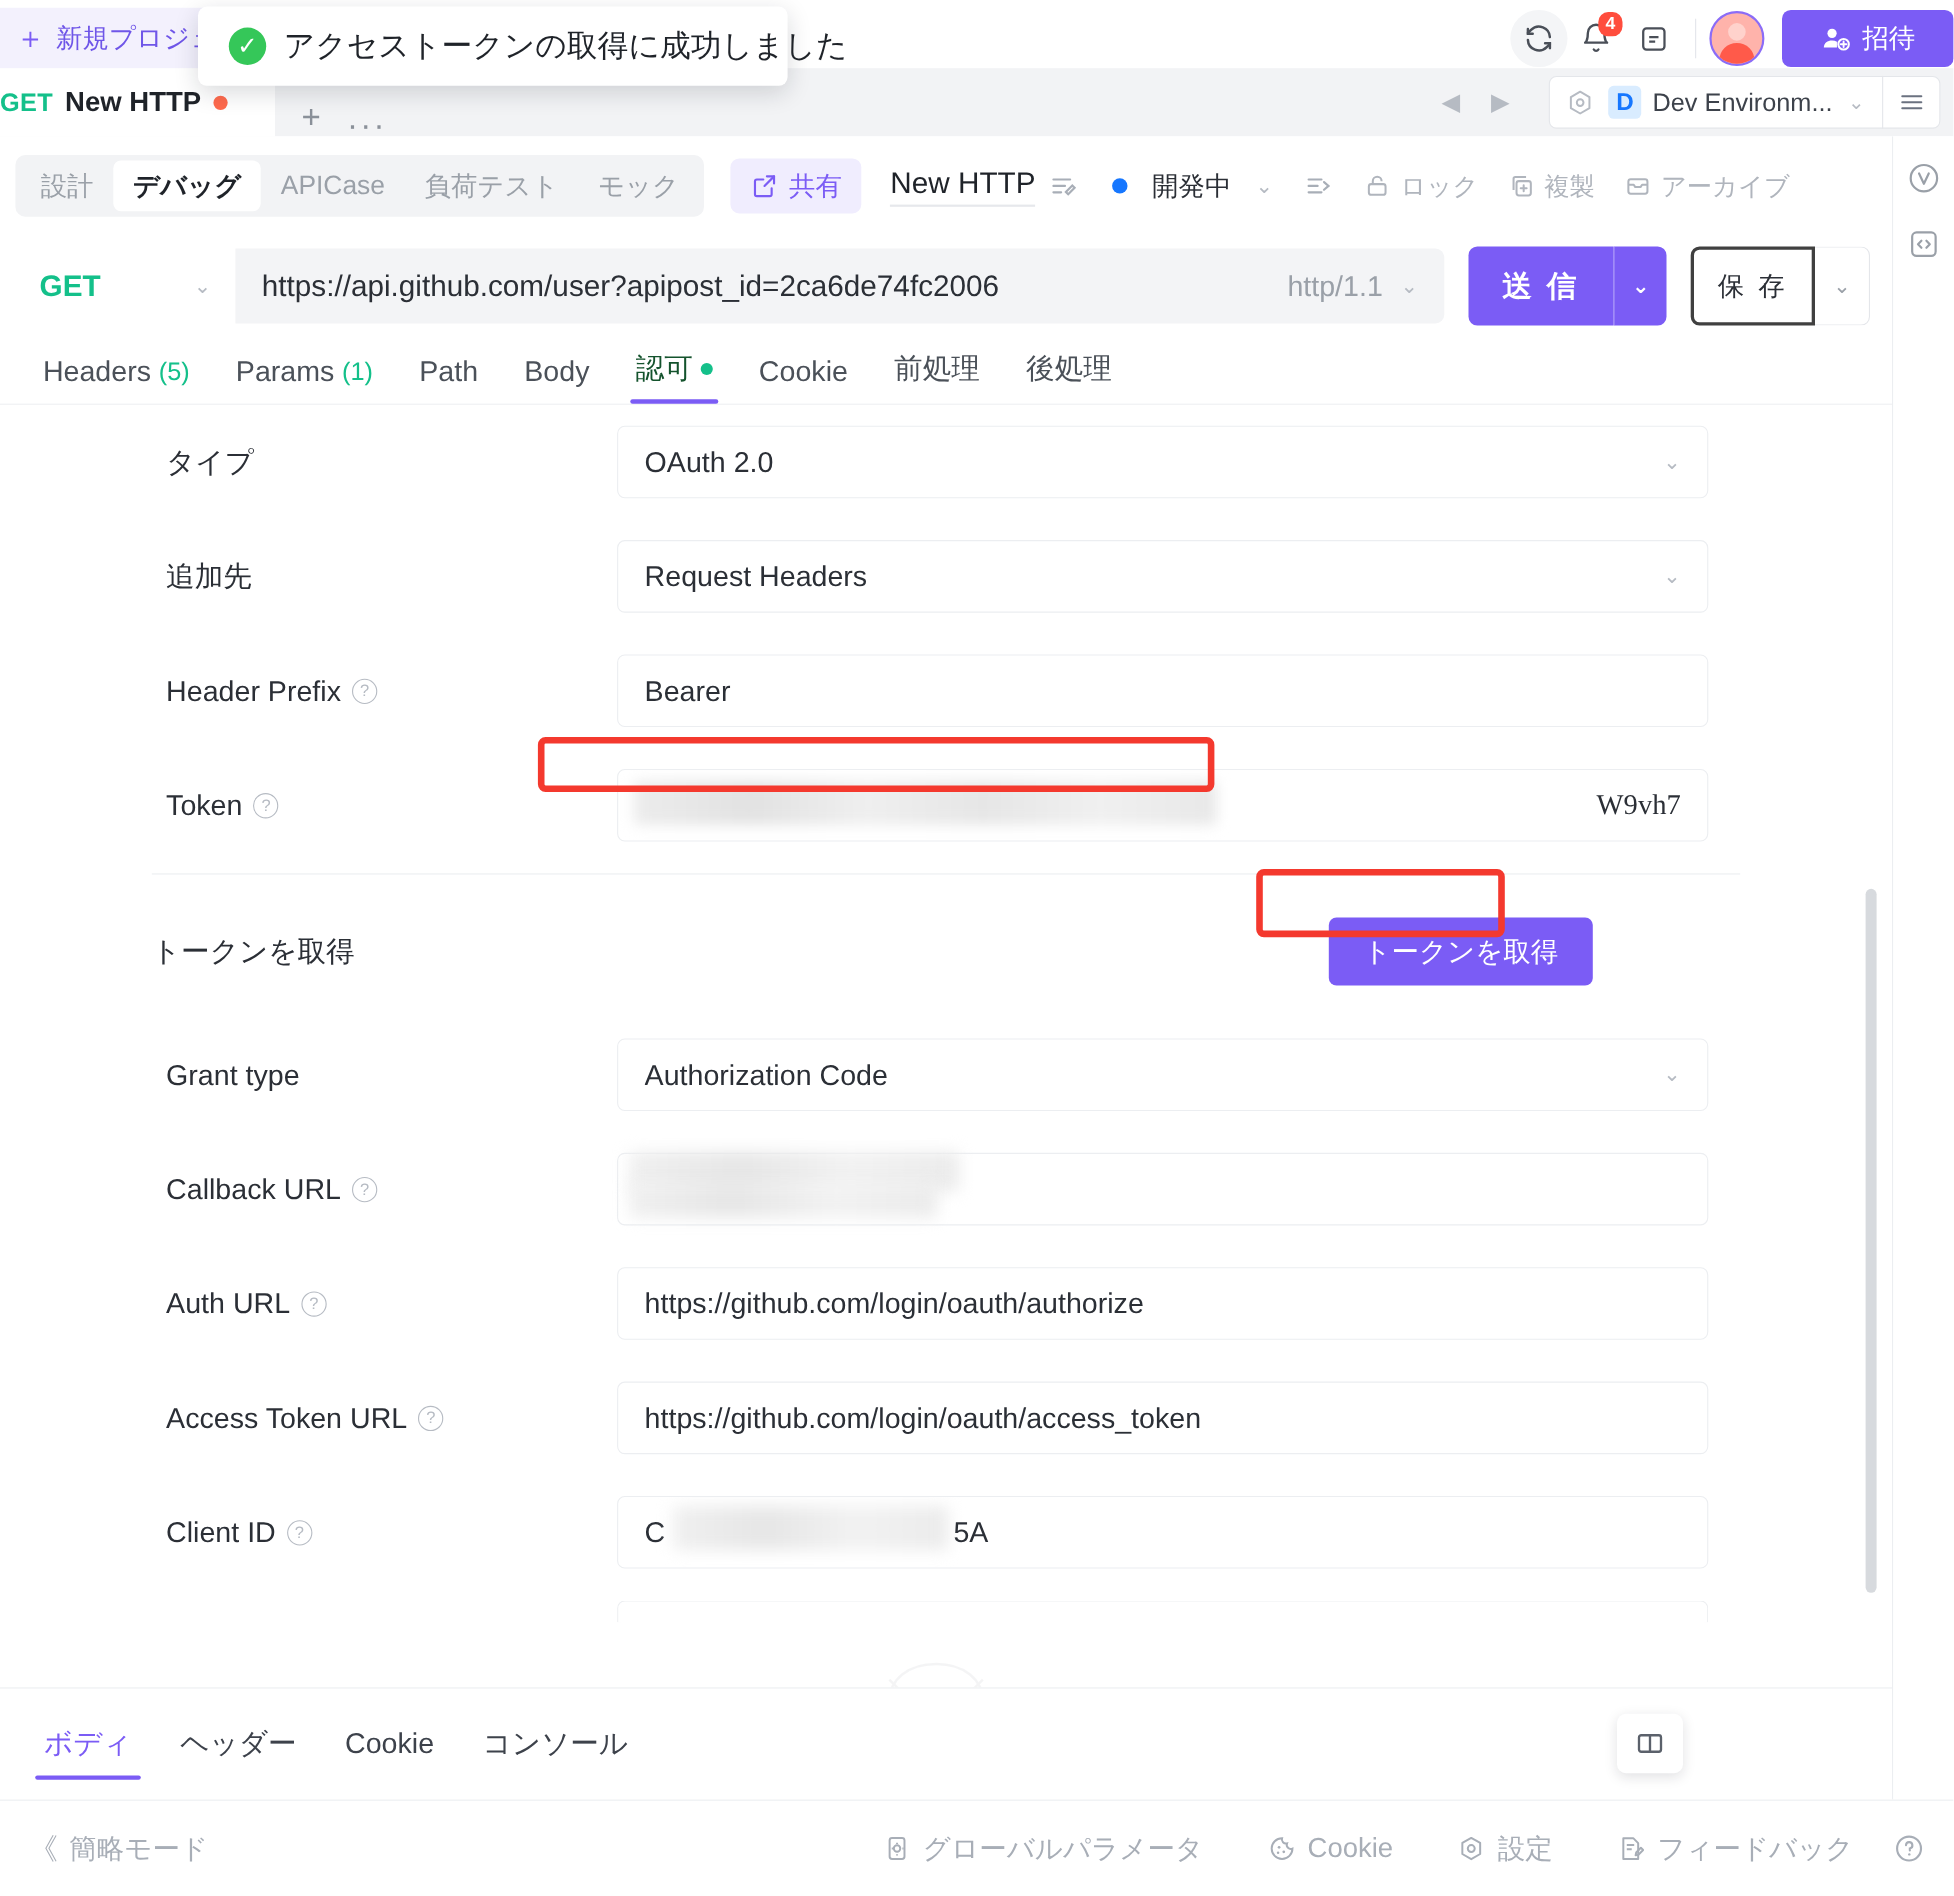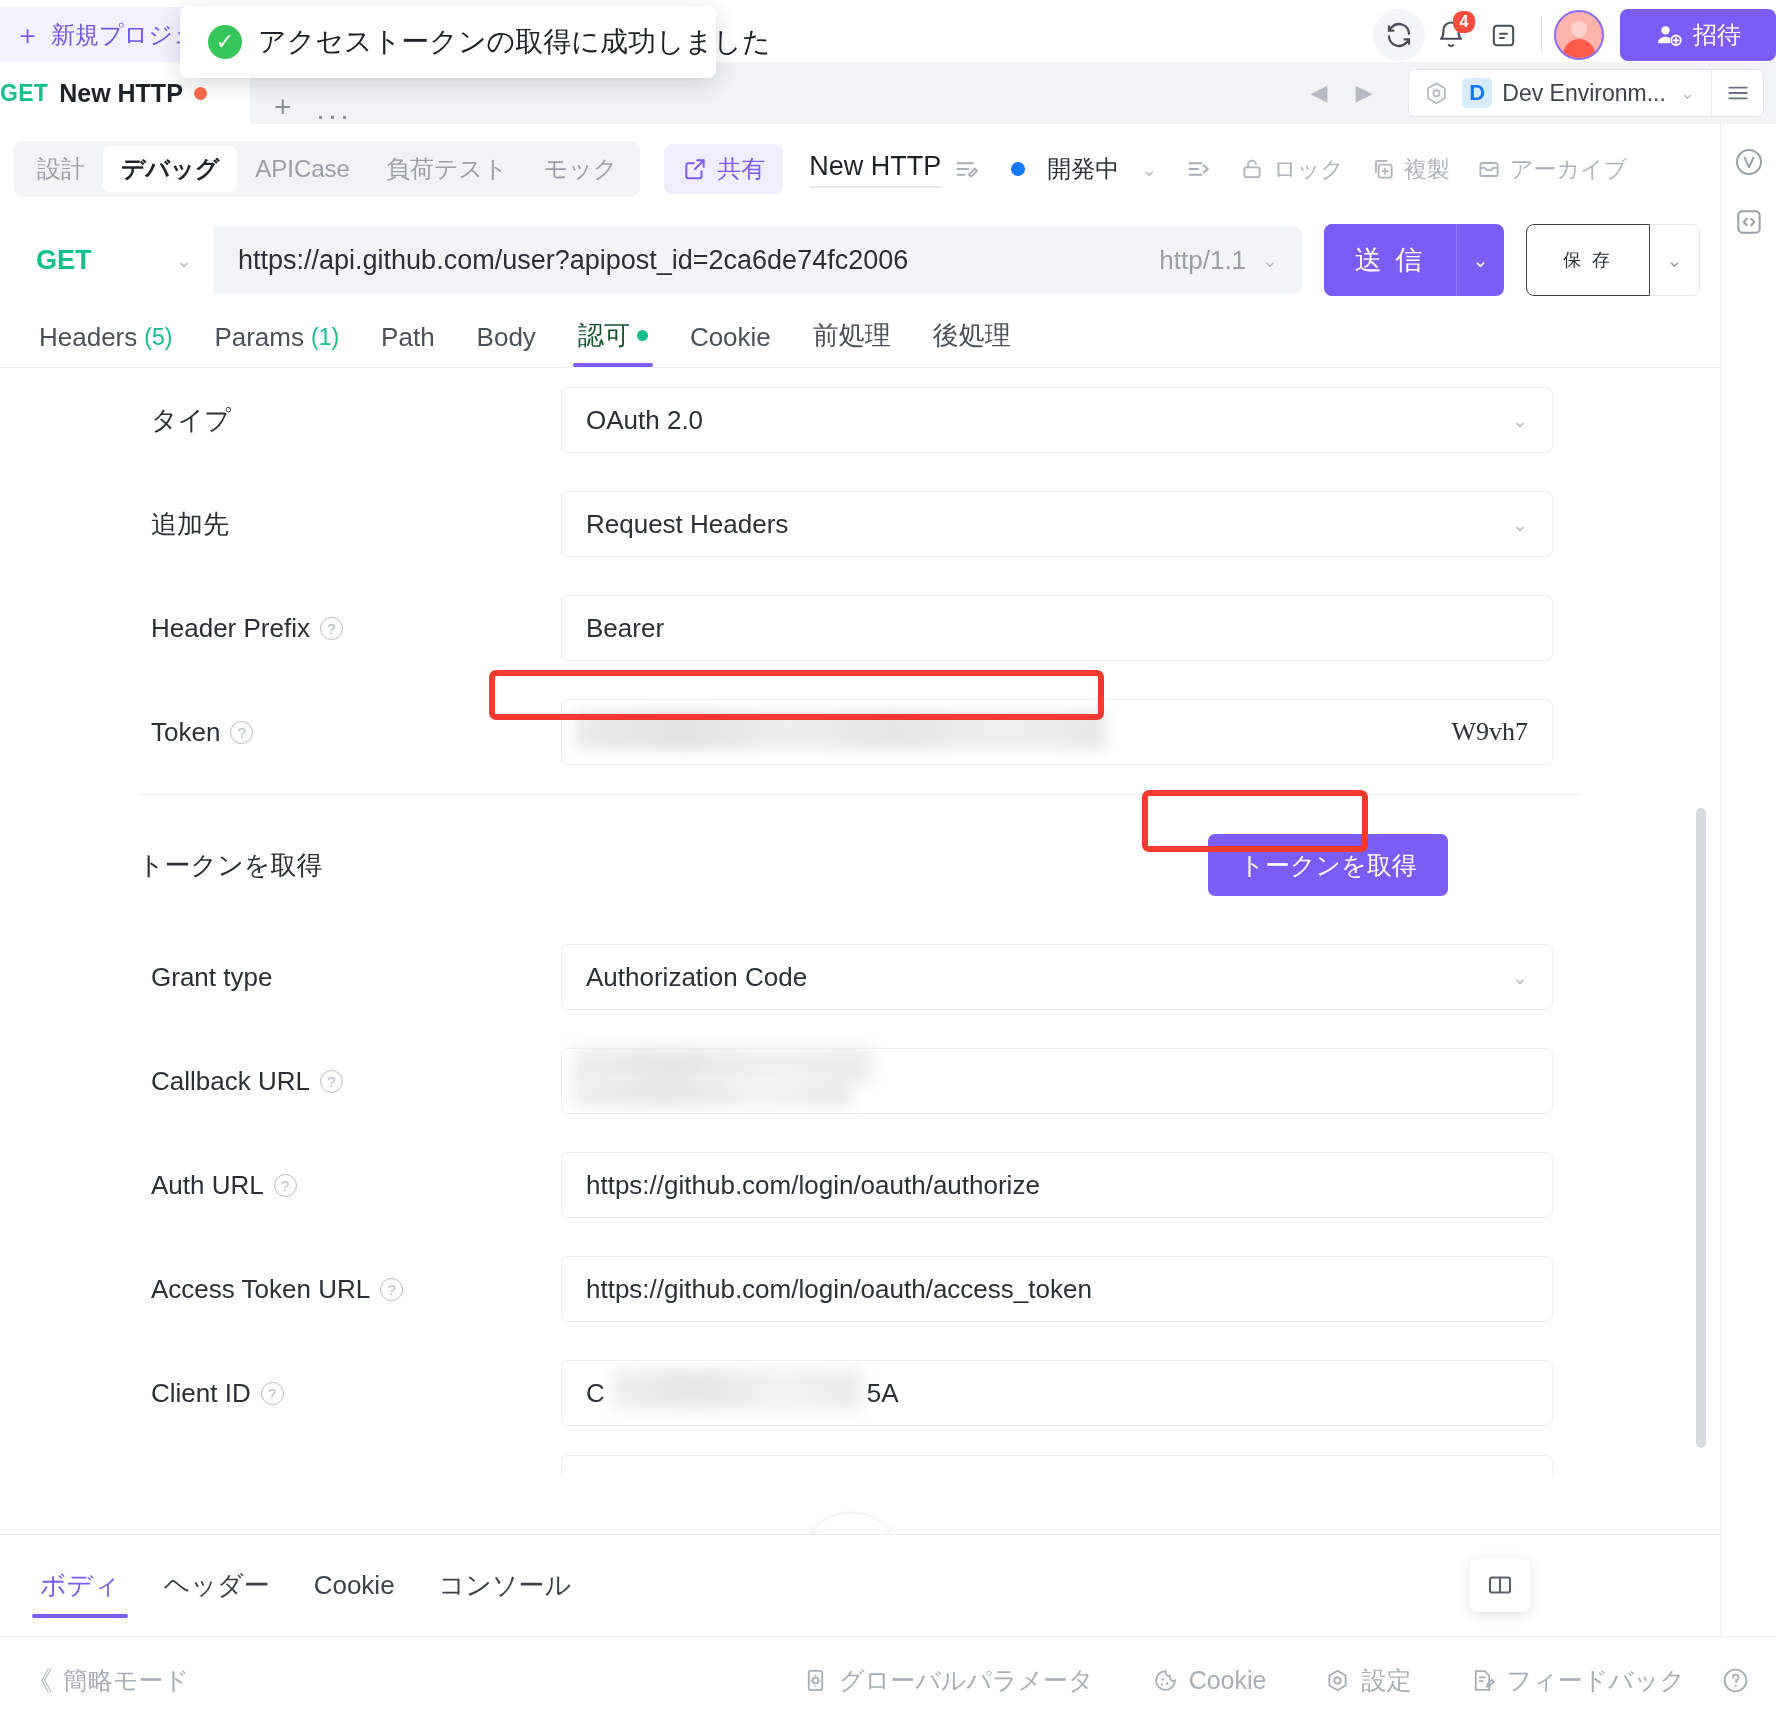--- a/index.html
+++ b/index.html
@@ -150,36 +150,36 @@
     padding:0 22px; cursor:pointer;
   }
   .method-sel .mtxt { color:#14c08a; font-weight:700; font-size:27px; }
   .caret { color:#b6bbc3; font-size:19px; }
   .urlinput {
     flex:1; height:68px; background:#f3f4f6; display:flex; align-items:center;
     padding:0 24px; gap:16px; border-radius:0 8px 8px 0;
   }
   .urltext { font-size:27px; color:#2b2f36; flex:1; white-space:nowrap; overflow:hidden; }
   .httpver { font-size:26px; color:#9aa0a8; }
-  .sendgrp { display:flex; margin-left:22px; }
+  .sendgrp { display:flex; margin-left:22px;font-weight:bold; }
   .sendbtn {
     background:#7b5cf5; color:#fff; width:132px; height:72px;
     display:flex; align-items:center; justify-content:center;
     border-radius:8px 0 0 8px; font-size:27px; letter-spacing:3px; cursor:pointer;
   }
   .sendcaret {
     background:#7b5cf5; color:#fff; width:48px; height:72px;
     display:flex; align-items:center; justify-content:center;
     border-radius:0 8px 8px 0; border-left:1px solid #9279f7; font-size:19px; cursor:pointer;
   }
   .savegrp { display:flex; margin-left:22px; }
   .savebtn {
-    background:#fff; border:1px solid #404040; color:#2b2f36; width:124px; height:72px;
+    background:#fff; border:3px solid #404040; color:#2b2f36; width:113px; height:72px;
     display:flex; align-items:center; justify-content:center;
-    border-radius:8px 0 0 8px; font-size:18px; letter-spacing:3px; cursor:pointer;
+    border-radius:8px 0 0 8px; font-size:24px; letter-spacing:3px; cursor:pointer;
   }
   .savecaret {
     background:#fff; border:1px solid #e4e6ea; border-left:none; color:#9aa0a8;
     width:50px; height:72px; display:flex; align-items:center; justify-content:center;
     border-radius:0 8px 8px 0; font-size:19px; cursor:pointer;
   }
 
   
   .reqtabs {
     position:absolute; left:0; top:306px; width:1720px; height:62px;

